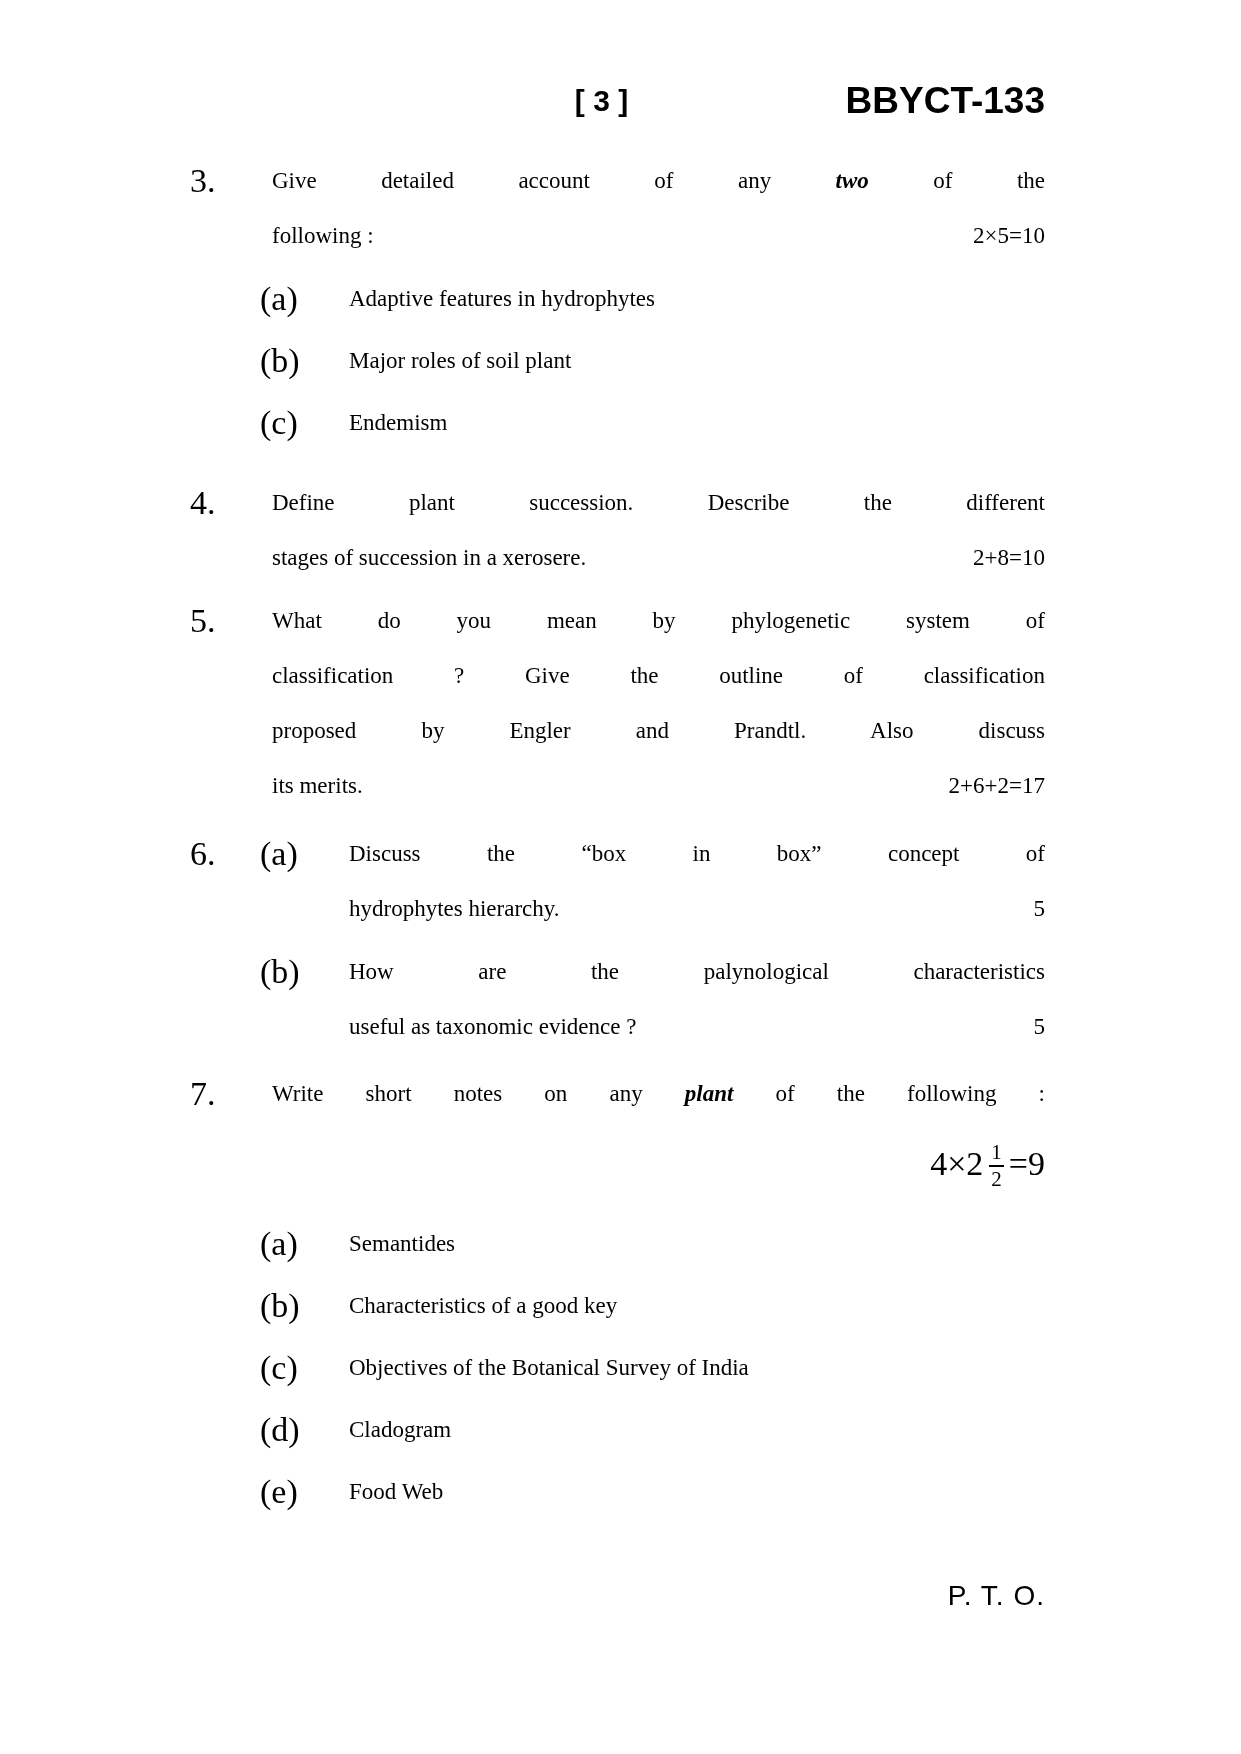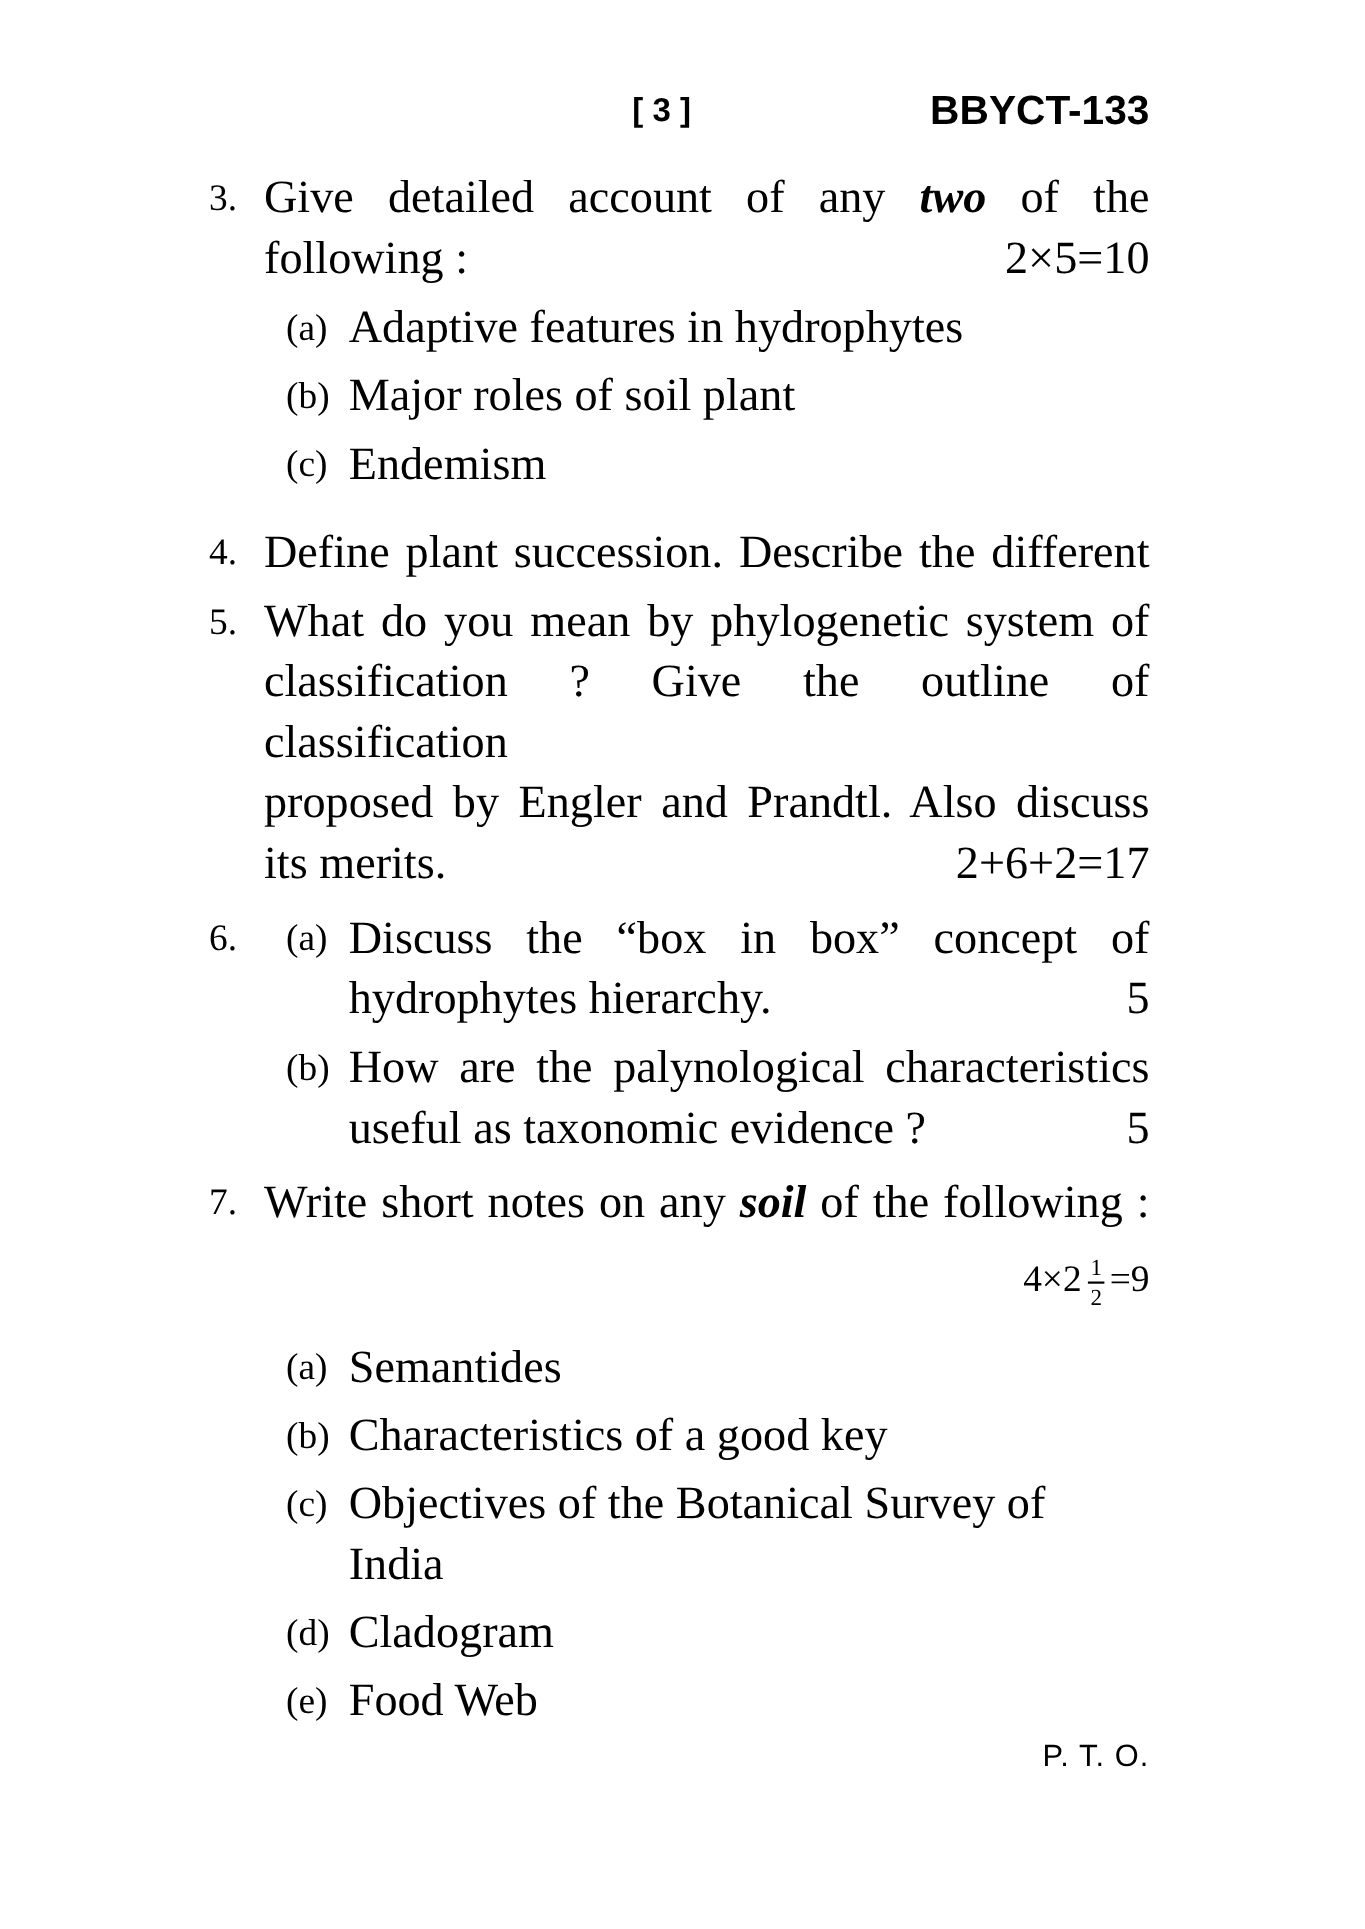--- a/index.html
+++ b/index.html
@@ -21,21 +21,21 @@
   .paper-code{
     position:absolute;right:0;top:0;
     font-family:"Liberation Sans","DejaVu Sans",sans-serif;
     font-weight:700;font-size:37px;line-height:34px;
   }
   
   .content{position:absolute;top:153px;left:190px;width:855px;}
   .q{display:flex;}
   .qnum{width:50px;flex:0 0 50px;font-size:34px;line-height:55px;}
   .qbody{flex:1 1 auto;min-width:0;}
-  .line{font-size:42px;line-height:55px;}
+  .line{font-size:23px;line-height:55px;margin-left:32px;}
   .just{text-align:justify;text-align-last:justify;}
   .lastline{display:flex;justify-content:space-between;align-items:center;}
   .bi{font-weight:700;font-style:italic;}
   .marks{white-space:nowrap;}
   
   .sub{display:flex;margin-left:20px;}
   .slabel{width:57px;flex:0 0 57px;font-size:34px;line-height:55px;}
   .stext{flex:1 1 auto;min-width:0;}
   
   .mt8{margin-top:8px;} .mt7{margin-top:7px;} .mt25{margin-top:25px;}
@@ -92,20 +92,24 @@
           <span class="slabel">(c)</span>
           <span class="stext line">Endemism</span>
         </div>
       </div>
     </div>
 
     <div class="q mt25">
       <div class="qnum">4.</div>
       <div class="qbody">
         <div class="line just">Define plant succession. Describe the different</div>
+        <div class="line lastline">
+          <span>stages of succession in a xerosere.</span>
+          <span class="marks">2+8=10</span>
+        </div>
       </div>
     </div>
 
     <div class="q mt8">
       <div class="qnum">5.</div>
       <div class="qbody">
         <div class="line just">What do you mean by phylogenetic system of</div>
         <div class="line just">classification ? Give the outline of classification</div>
         <div class="line just">proposed by Engler and Prandtl. Also discuss</div>
         <div class="line lastline">
@@ -137,21 +141,21 @@
               <span class="marks">5</span>
             </div>
           </span>
         </div>
       </div>
     </div>
 
     <div class="q mt12">
       <div class="qnum">7.</div>
       <div class="qbody">
-        <div class="line just"><span>Write short notes on any </span><span class="bi">soil</span><span> of the following  :</span></div>
+        <div class="line just"><span>Write short notes on any </span><span class="bi">plant</span><span> of the following  :</span></div>
         <div class="frac-row">
           <span>4×</span>
             <span>2</span>
             <span class="frac">
               <span class="num">1</span>
               <span class="den">2</span>
             </span>
             <span>=9</span>
         </div>
         <div class="sub mt16">

